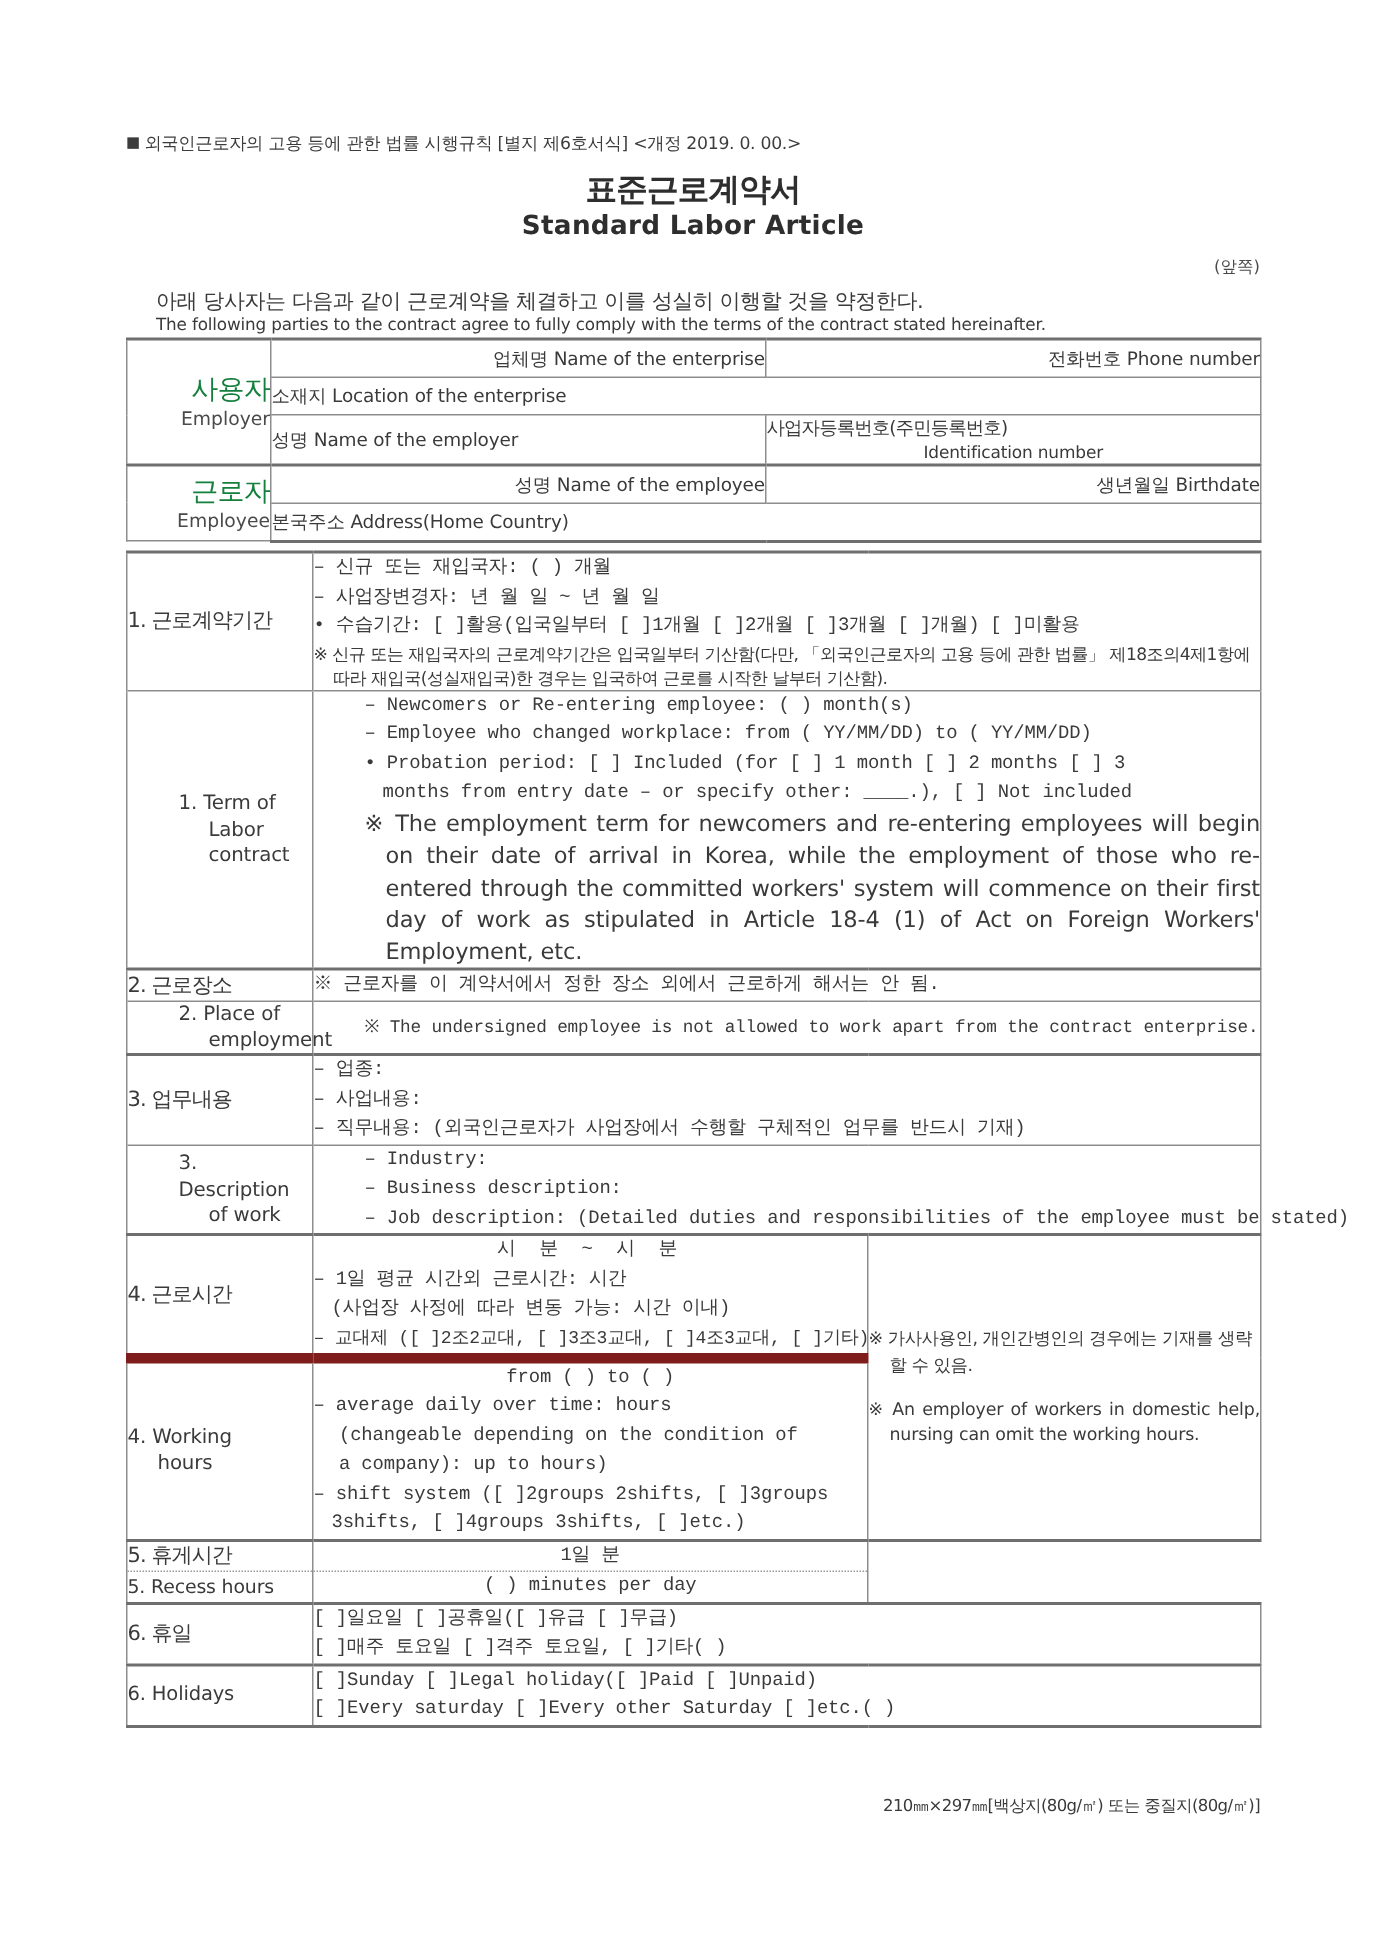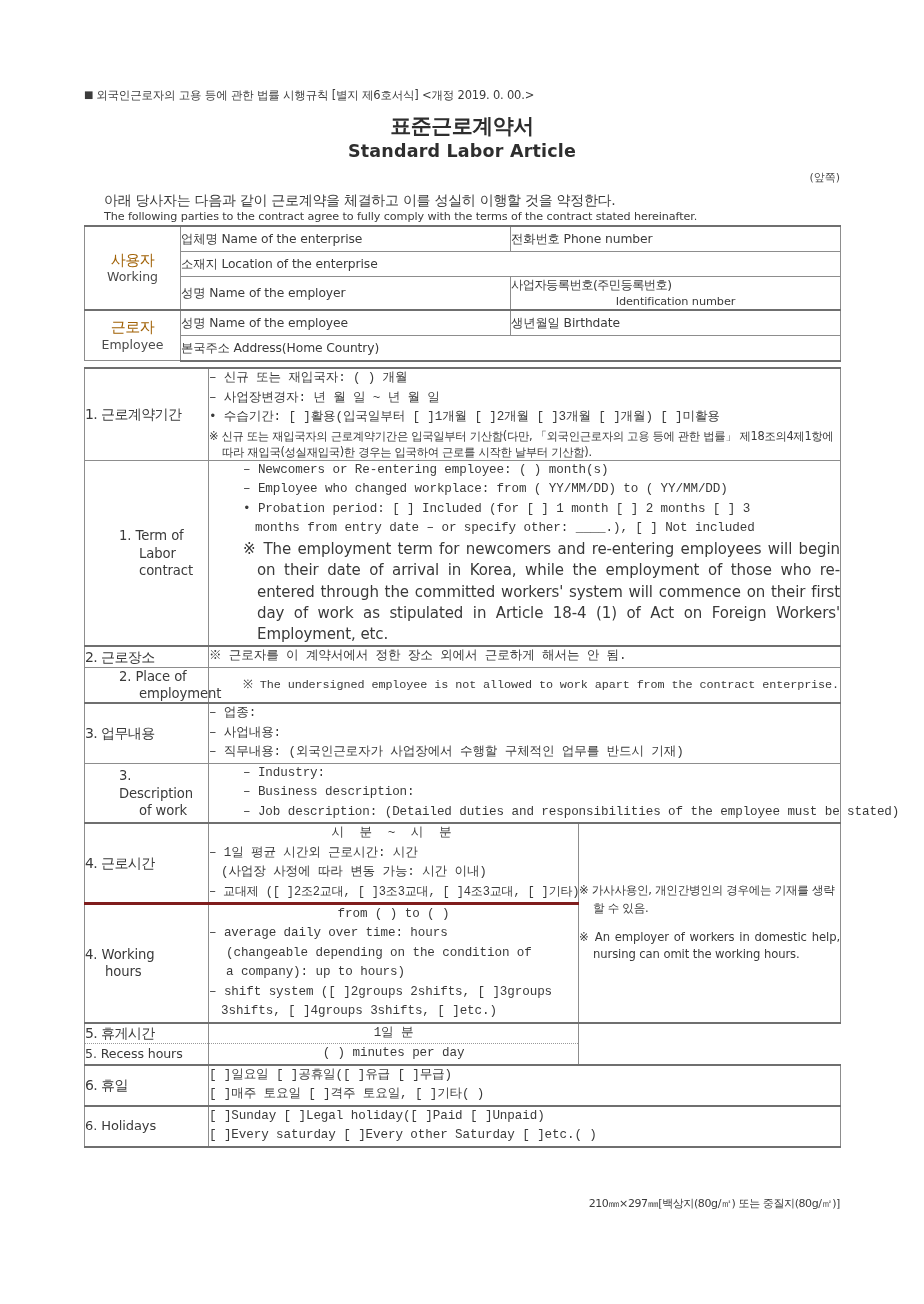--- a/index.html
+++ b/index.html
@@ -102,44 +102,44 @@
   #parties-table td { border: 1px solid #8d8d8d; }
 
   .party-label {
     width: 96px;
     text-align: center;
     line-height: 1.25;
     padding: 4px 2px;
   }
   .party-label .ko {
     display: block;
-    font-size: 15px;
+    font-size: 18px;
     letter-spacing: -0.5px;
-    color: #a16207;
+    color: #15803d;
   }
   .party-label .en {
     display: block;
     font-size: 12.5px;
     color: #4a4a4a;
   }
   .fld {
     height: 24px;
     padding: 3px 0 3px 7px;
     font-size: 12.3px;
     line-height: 1.35;
     letter-spacing: -0.1px;
   }
   .fld .k { letter-spacing: -0.6px; }
   .fld .sub {
     display: block;
     font-size: 11.3px;
     text-align: center;
   }
 
-  .thick-top { border-top: 2.5px double #6f6f6f !important; }
+  .thick-top { border-top: 2.5px double #6f6f6f !important; text-align: right; }
   .thick-bot { border-bottom: 2.5px double #6f6f6f !important; }
 
   
   #body-table { top: 367px; }
   #body-table td {
     border-left: 1px solid #8d8d8d;
     border-right: 1px solid #8d8d8d;
   }
   .sec-label {
     width: 124px;
@@ -171,21 +171,21 @@
     padding-left: 13px;
     text-indent: -13px;
   }
   .note.en {
     font-size: 15px;
     letter-spacing: -0.1px;
     text-align: justify;
     padding-left: 14px;
     text-indent: -14px;
   }
-  .hr-thin  { border-top: 3px solid #7f1d1d; margin-top: 37px; }
+  .hr-thin  { border-top: 7px solid #7f1d1d; margin-top: 37px; }
 
   .row-div-thick > td { border-top: 2.5px double #6f6f6f; }
   .row-div-thin  > td { border-top: 1px solid #8d8d8d; padding-left: 34px; }
   .row-div-dot   > td { border-top: 1px dotted #9a9a9a; }
 
   
   .wh-note {
     width: 262px;
     padding: 8px 8px 8px 10px;
     font-size: 11.6px;
@@ -238,21 +238,21 @@
   <table class="tbl" id="parties-table">
     <colgroup>
       <col style="width:96px">
       <col style="width:330px">
       <col style="width:330px">
     </colgroup>
     <tbody>
       <tr>
         <td class="party-label thick-top" rowspan="3">
           <span class="ko">사용자</span>
-          <span class="en">Working</span>
+          <span class="en">Employer</span>
         </td>
         <td class="fld thick-top">업체명 Name of the enterprise</td>
         <td class="fld thick-top">전화번호 Phone number</td>
       </tr>
       <tr>
         <td class="fld" colspan="2">소재지 Location of the enterprise</td>
       </tr>
       <tr>
         <td class="fld">성명 Name of the employer</td>
         <td class="fld">

